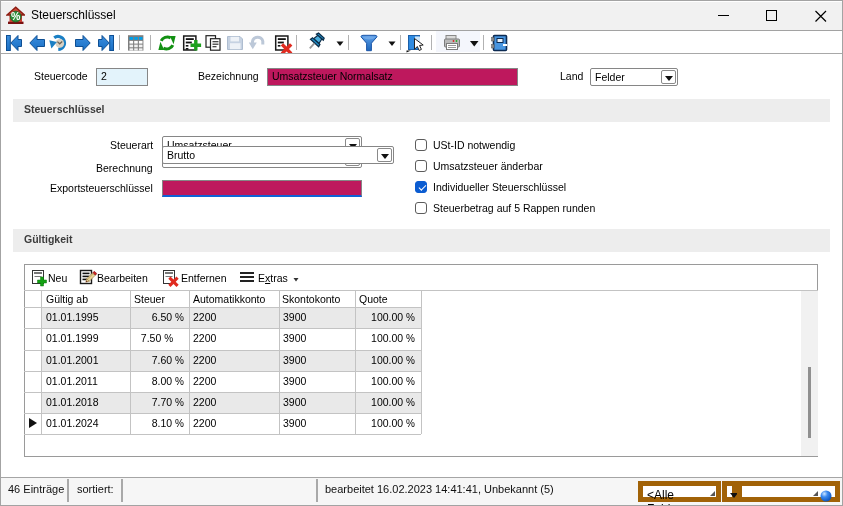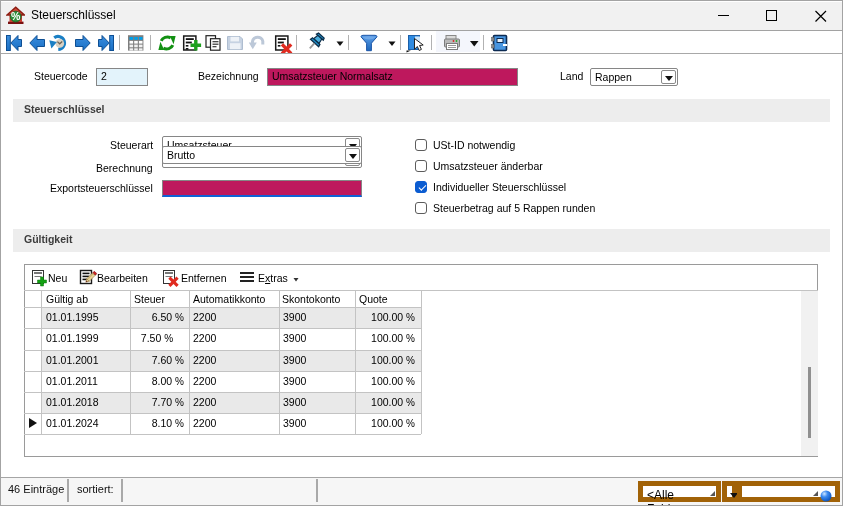--- a/index.html
+++ b/index.html
@@ -212,35 +212,35 @@
     <path d="M470 10 h8.5 l-4.25 5.5 Z"></path>
   </g>
 </svg>
 
 <div class="lbl" style="left:34px;top:70px">Steuercode</div>
 <div class="inp" style="left:96px;top:68px;width:52px;height:18px;background:#e3f3fb">2</div>
 <div class="lbl" style="left:198px;top:70px">Bezeichnung</div>
 <div class="inp" style="left:267px;top:68px;width:251px;height:18px">Umsatzsteuer Normalsatz</div>
 <div class="lbl" style="left:560px;top:70px">Land</div>
 <div class="combo" style="left:590px;top:68px;width:88px;height:18px">
-      <span class="ctext">Rappen</span>
+      <span class="ctext">Felder</span>
       <span class="cbtn"></span>
     </div>
 
 <div class="secbar" style="top:99px">
       <span>Steuerschlüssel</span>
     </div>
 
 <div class="lbl" style="left:110px;top:139px">Steuerart</div>
 <div class="combo" style="left:162px;top:136px;width:200px;height:32px">
       <span class="ctext">Umsatzsteuer</span>
       <span class="cbtn"></span>
     </div>
 <div class="lbl" style="left:96px;top:162px">Berechnung</div>
-<div class="combo" style="left:162px;top:146px;width:200px;height:18px">
+<div class="combo" style="left:162px;top:146px;width:232px;height:18px">
       <span class="ctext">Brutto</span>
       <span class="cbtn"></span>
     </div>
 <div class="lbl" style="left:50px;top:182px">Exportsteuerschlüssel</div>
 <div class="inp" style="left:162px;top:180px;width:200px;height:17px;border-bottom:2px solid #0f62d6"></div>
 
 <div class="cb" style="left:415px;top:139px"></div>
 <div class="lbl" style="left:433px;top:139px">USt-ID notwendig</div>
 <div class="cb" style="left:415px;top:160px"></div>
 <div class="lbl" style="left:433px;top:160px">Umsatzsteuer änderbar</div>
@@ -357,20 +357,21 @@
 
   <div class="abs" style="left:29px;top:418px;width:0;height:0;border-left:8px solid #111;border-top:5.5px solid transparent;border-bottom:5.5px solid transparent"></div>
 </div>
 
 <div id="statusbar">
 <div class="stext" style="left:8px">46 Einträge</div>
 <div class="ssep" style="left:67px"></div>
 <div class="stext" style="left:77px">sortiert:</div>
 <div class="ssep" style="left:121px"></div>
 <div class="ssep" style="left:316px"></div>
+<div class="stext" style="left:325px">bearbeitet 16.02.2023 14:41:41, Unbekannt (5)</div>
 <div class="sbox" style="left:638px;width:83px">
   <div style="position:absolute;left:4px;top:2px;font-size:12px">&lt;Alle Felder&gt;</div>
   <div style="position:absolute;right:1px;bottom:1px;width:0;height:0;border-left:5px solid transparent;border-bottom:5px solid #555"></div>
 </div>
 <div class="sbox" style="left:722px;width:15px">
   <div style="position:absolute;left:3px;top:7px;width:0;height:0;border:4px solid transparent;border-top:5px solid #111"></div>
 </div>
 <div class="sbox" style="left:737px;width:103px">
   <div style="position:absolute;right:17px;bottom:1px;width:0;height:0;border-left:5px solid transparent;border-bottom:5px solid #555"></div>
   <svg style="position:absolute;right:3px;top:4px" width="12" height="12" viewBox="0 0 12 12">

